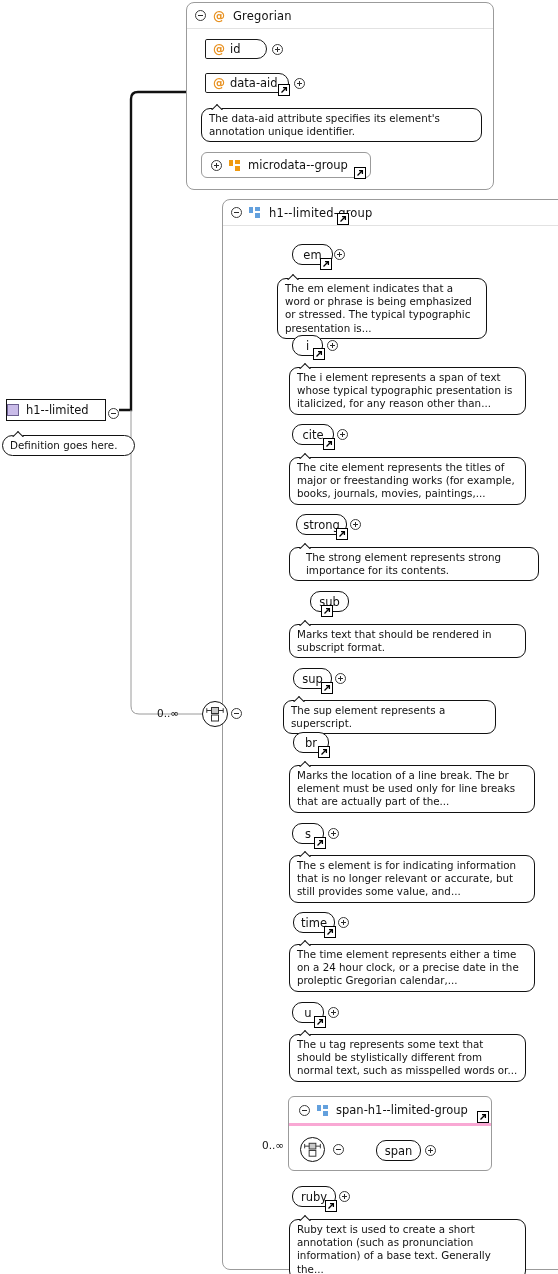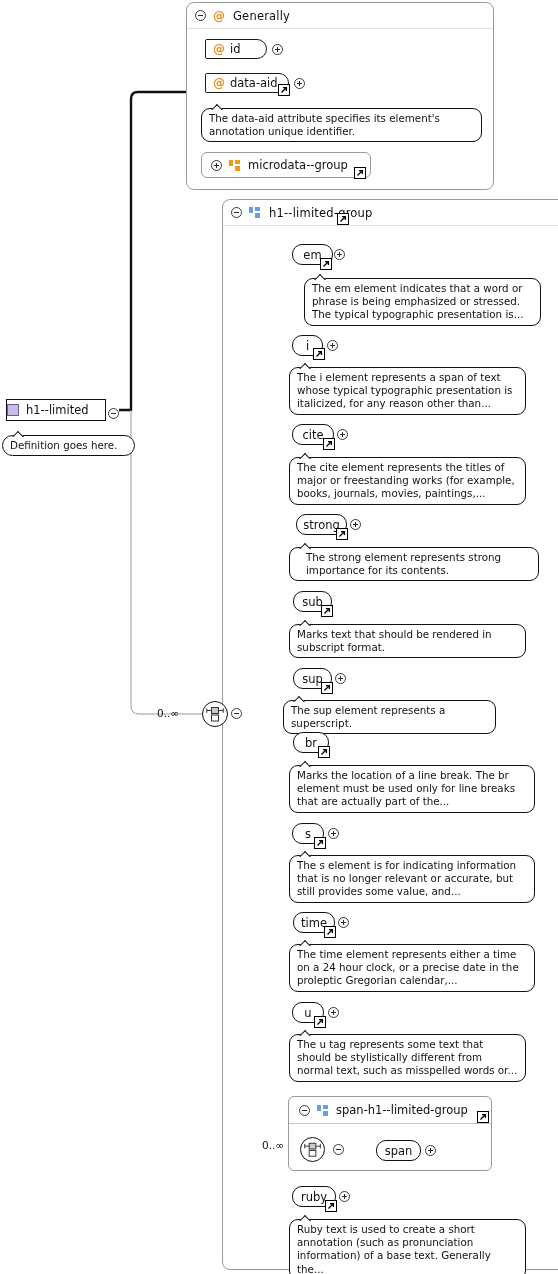--- a/index.html
+++ b/index.html
@@ -157,21 +157,21 @@
 <div class="bubble" style="left:2px;top:435px;width:133px;border-radius:11px;">
   <span class="tail"></span>
   <span>Definition goes here.</span>
 </div>
 
 
 <div class="panel" style="left:186px;top:2px;width:308px;height:188px;">
   <div class="panel-hd">
     <span class="circ" style="margin-right:7px;"></span>
     <span class="ico-at" style="margin-right:8px;">@</span>
-    <span class="panel-title attr">Generally</span>
+    <span class="panel-title attr">Gregorian</span>
   </div>
 
   <div class="attr-pill" style="left:18px;top:36px;width:62px;">
     <span class="ico-at">@</span>
     <span class="attr-name">id</span>
   </div>
   <span class="circ plus" style="position:absolute;left:85px;top:41px;"></span>
 
   <div class="attr-pill" style="left:18px;top:70px;width:84px;">
     <span class="ico-at">@</span>
@@ -242,21 +242,21 @@
 
 <div class="el-pill" style="left:292px;top:244px;width:41px;">
   <span>em</span>
 </div>
 <span class="jump" style="left:320px;top:258px;">
   <svg width="8" height="8" viewBox="0 0 8 8">
       <path d="M1.5 6.5 L6.2 1.8 M3 1.6 H6.4 V5" stroke="#000" stroke-width="1.3" fill="none"></path>
     </svg>
 </span>
 <span class="circ plus" style="position:absolute;left:334px;top:249px;"></span>
-<div class="bubble" style="left:304px;top:278px;width:237px;">
+<div class="bubble" style="left:277px;top:278px;width:210px;">
   <span class="tail"></span>
   <span>The em element indicates that a word or phrase is being emphasized or stressed. The typical typographic presentation is...</span>
 </div>
 
 
 <div class="el-pill" style="left:292px;top:335px;width:31px;">
   <span>i</span>
 </div>
 <span class="jump" style="left:313px;top:348px;">
   <svg width="8" height="8" viewBox="0 0 8 8">
@@ -293,21 +293,21 @@
       <path d="M1.5 6.5 L6.2 1.8 M3 1.6 H6.4 V5" stroke="#000" stroke-width="1.3" fill="none"></path>
     </svg>
 </span>
 <span class="circ plus" style="position:absolute;left:350px;top:519px;"></span>
 <div class="bubble" style="left:289px;top:547px;width:250px;padding-left:16px;">
   <span class="tail"></span>
   <span>The strong element represents strong importance for its contents.</span>
 </div>
 
 
-<div class="el-pill" style="left:293px;top:591px;width:39px;">
+<div class="el-pill" style="left:310px;top:591px;width:39px;">
   <span>sub</span>
 </div>
 <span class="jump" style="left:321px;top:605px;">
   <svg width="8" height="8" viewBox="0 0 8 8">
       <path d="M1.5 6.5 L6.2 1.8 M3 1.6 H6.4 V5" stroke="#000" stroke-width="1.3" fill="none"></path>
     </svg>
 </span>
 <div class="bubble" style="left:289px;top:624px;width:237px;">
   <span class="tail"></span>
   <span>Marks text that should be rendered in subscript format.</span>
@@ -383,21 +383,21 @@
 </span>
 <span class="circ plus" style="position:absolute;left:328px;top:1007px;"></span>
 <div class="bubble" style="left:289px;top:1034px;width:237px;">
   <span class="tail"></span>
   <span>The u tag represents some text that should be stylistically different from normal text, such as misspelled words or...</span>
 </div>
 
 
 <span class="occurs" style="left:262px;top:1139px;">0..∞</span>
 <div class="gbox" style="left:288px;top:1096px;width:204px;height:75px;">
-  <div style="display:flex;align-items:center;gap:7px;height:26px;padding-left:10px;font-size:11.5px;color:#111;border-bottom:1px solid #f9a8d4;white-space:nowrap;">
+  <div style="display:flex;align-items:center;gap:7px;height:26px;padding-left:10px;font-size:11.5px;color:#111;border-bottom:3px solid #f9a8d4;white-space:nowrap;">
     <span class="circ"></span>
     <span class="ico-group blue">
         <i></i>
         <i></i>
         <i></i>
       </span>
     <span>span-h1--limited-group</span>
   </div>
 </div>
 <span class="jump" style="left:477px;top:1111px;">

